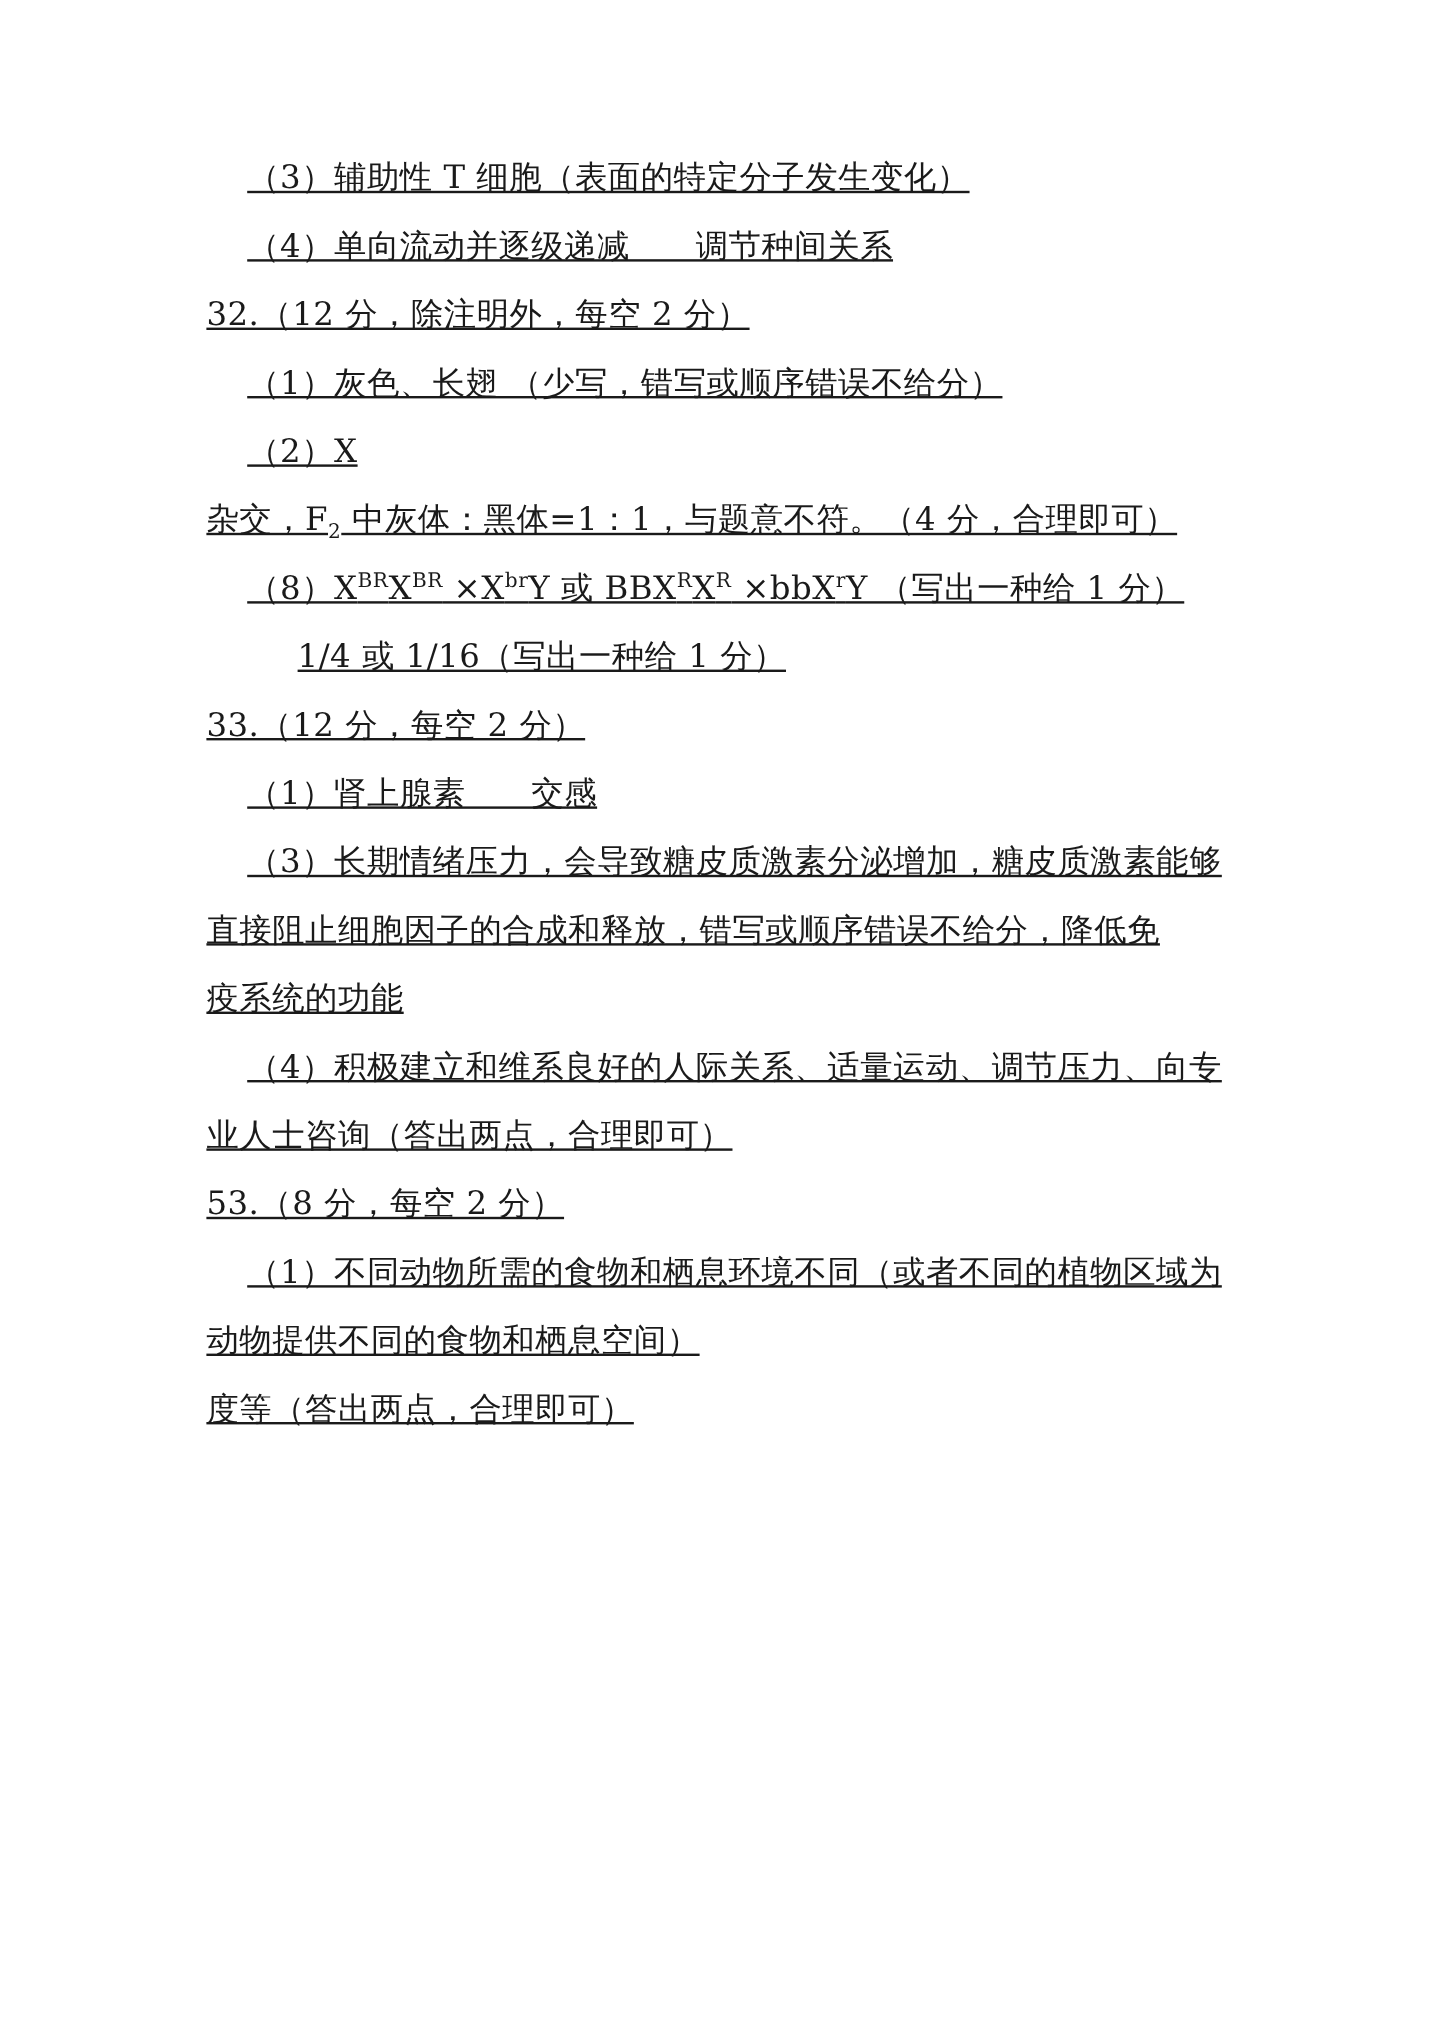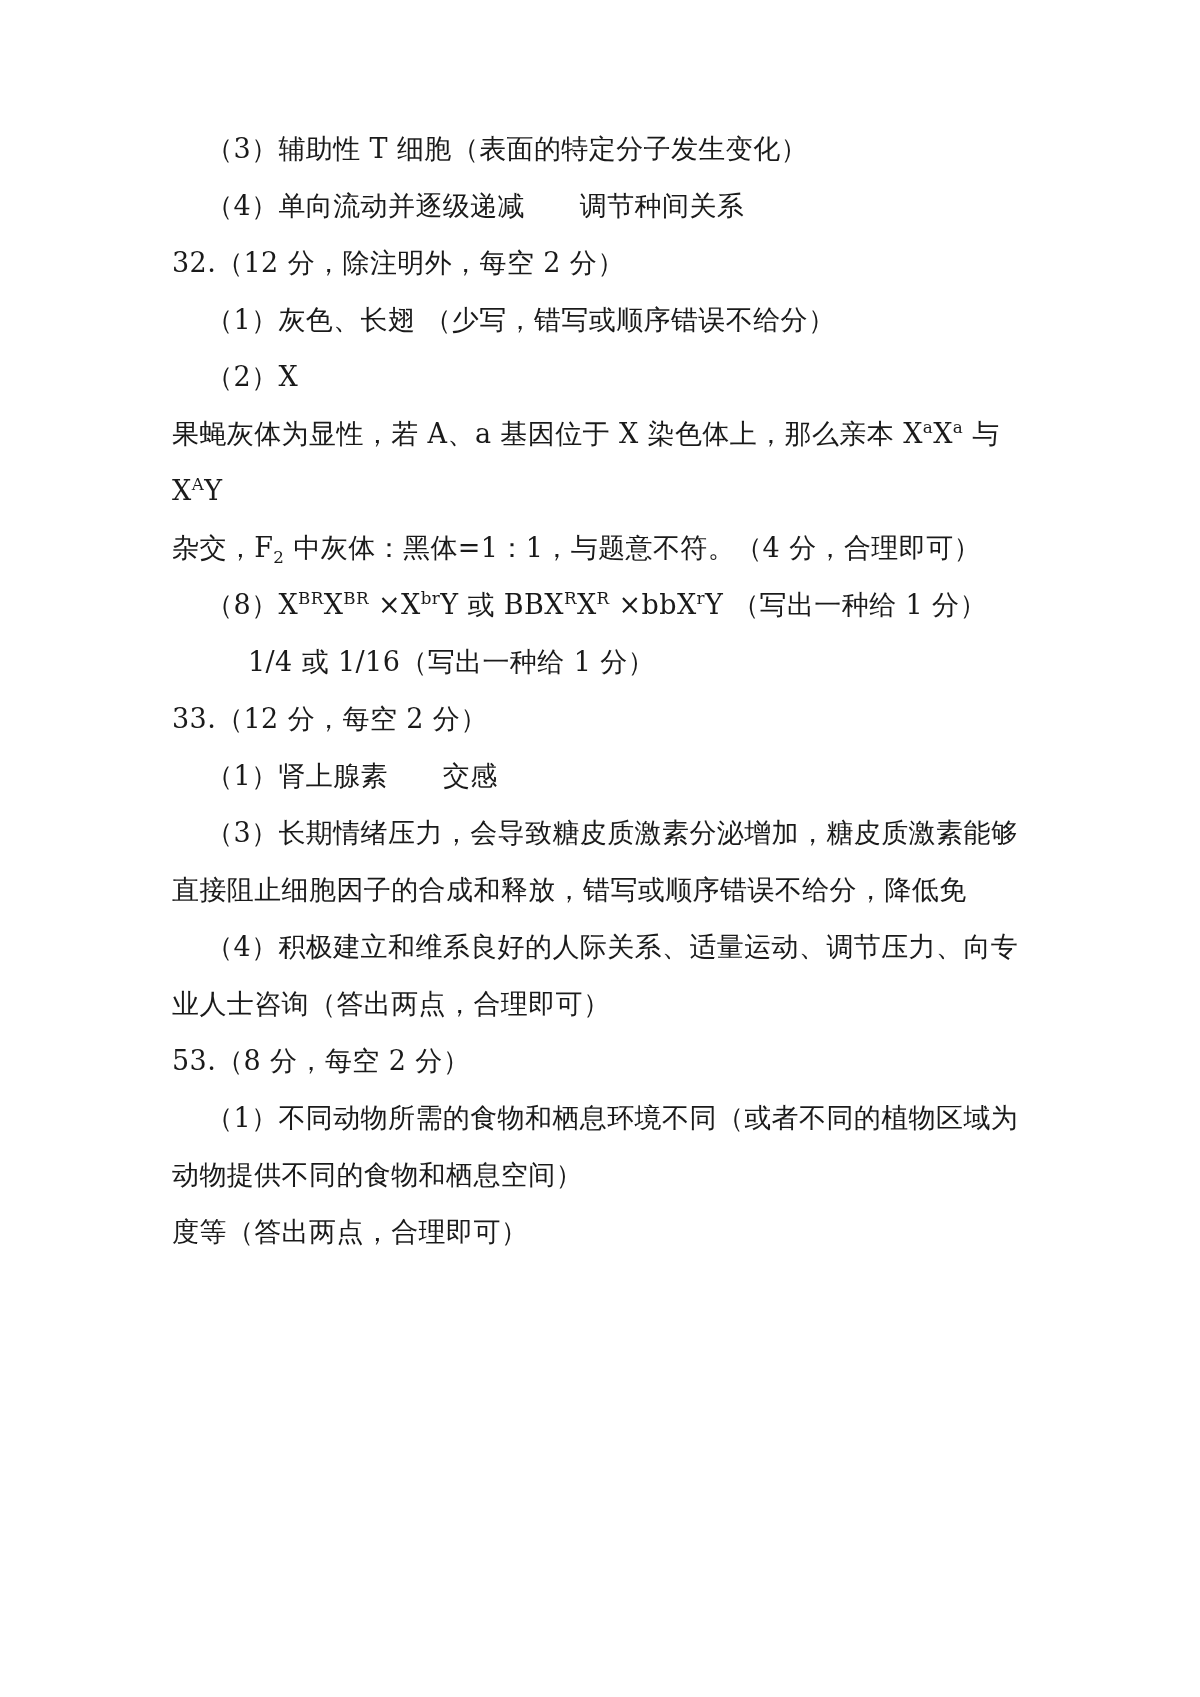--- a/index.html
+++ b/index.html
@@ -24,20 +24,21 @@
     box-sizing: border-box;
     padding: 120px 148px 60px 172px;
   }
   .doc-body {
     font-size: 27px;
     line-height: 57px;
   }
   .line {
     white-space: pre-wrap;
     letter-spacing: 0.4px;
+    text-decoration: underline;
   }
   .indent {
     text-indent: 0;
     padding-left: 34px;
   }
   .indent2 {
     padding-left: 76px;
   }
   .flush {
     padding-left: 0;
@@ -59,37 +60,37 @@
     <div class="line indent">（3）辅助性 T 细胞（表面的特定分子发生变化）</div>
 
     <div class="line indent">（4）单向流动并逐级递减　　调节种间关系</div>
 
     <div class="line num-head">32.（12 分，除注明外，每空 2 分）</div>
 
     <div class="line indent">（1）灰色、长翅 （少写，错写或顺序错误不给分）</div>
 
     <div class="line indent">（2）X</div>
 
-    <div class="line flush"><span>果蝇灰体为显性，若 A、a 基因位于 X 染色体上，那么亲本 X</span><sup>a</sup><span>X</span><sup>a</sup><span> 与 X</span><sup>A</sup><span>Y</span></div>
 
     <div class="line flush"><span>杂交，F</span><sub>2</sub><span> 中灰体：黑体=1：1，与题意不符。（4 分，合理即可）</span></div>
 
     <div class="line indent"><span>（8）X</span><sup>BR</sup><span>X</span><sup>BR</sup><span> ×X</span><sup>br</sup><span>Y 或 BBX</span><sup>R</sup><span>X</span><sup>R</sup><span> ×bbX</span><sup>r</sup><span>Y （写出一种给 1 分）</span></div>
 
     <div class="line indent2">1/4 或 1/16（写出一种给 1 分）</div>
 
     <div class="line num-head">33.（12 分，每空 2 分）</div>
 
     <div class="line indent">（1）肾上腺素　　交感</div>
 
 
     <div class="line indent">（3）长期情绪压力，会导致糖皮质激素分泌增加，糖皮质激素能够</div>
 
     <div class="line flush">直接阻止细胞因子的合成和释放，错写或顺序错误不给分，降低免</div>
 
+    <div class="line flush">疫系统的功能</div>
 
     <div class="line indent">（4）积极建立和维系良好的人际关系、适量运动、调节压力、向专</div>
 
     <div class="line flush">业人士咨询（答出两点，合理即可）</div>
 
     <div class="line num-head">53.（8 分，每空 2 分）</div>
 
     <div class="line indent">（1）不同动物所需的食物和栖息环境不同（或者不同的植物区域为</div>
 
     <div class="line flush">动物提供不同的食物和栖息空间）</div>

